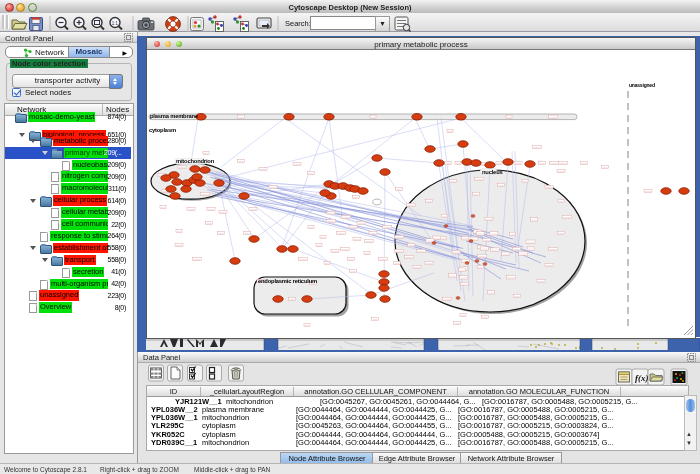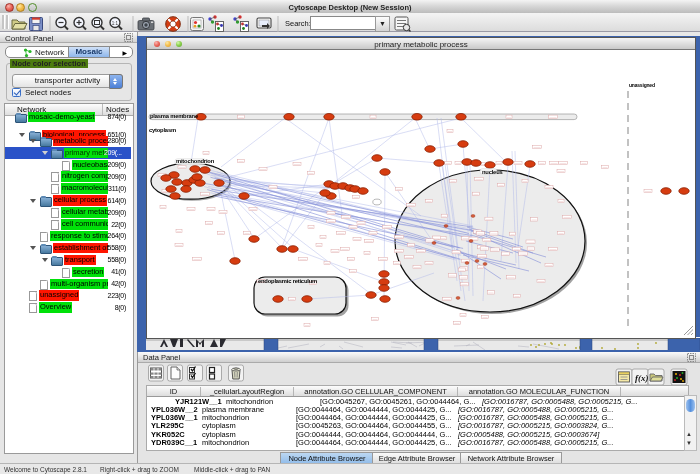--- a/index.html
+++ b/index.html
@@ -18,21 +18,21 @@
 #cpanel{left:0;top:32px;width:137px;height:431px;background:#e6e6e6;border-right:1px solid #9a9a9a;}
 #cpanel-hdr{left:0;top:0;width:137px;height:10px;background:linear-gradient(#fafafa,#d2d2d2);border-bottom:1px solid #aaa;}
 #cpanel-hdr span{position:absolute;left:5px;top:1.5px;font-size:8px;color:#222;}
 
 #tabs{left:5px;top:14px;width:126px;height:10px;background:#fff;border:1px solid #8a8a8a;border-radius:5px;overflow:hidden;}
 #tab-mosaic{position:absolute;left:62px;top:0;width:40px;height:10px;background:linear-gradient(#cfe0f7,#8fb7ec);border-left:1px solid #8a8a8a;border-right:1px solid #8a8a8a;font-size:8px;font-weight:bold;color:#1a3a6b;text-align:center;line-height:10px;}
 #tab-network{position:absolute;left:29px;top:0.5px;font-size:8px;color:#222;}
 #tab-arrow{position:absolute;right:5px;top:1.5px;font-size:6px;color:#000;}
 
 #grpbox{left:6px;top:31px;width:124px;height:36px;border:1px solid #b5b5b5;border-radius:3px;}
-#grpbox-lbl{left:10px;top:26.5px;font-size:7.5px;font-weight:bold;color:#222;background:#4d7c0f;padding:0 2px;}
+#grpbox-lbl{left:10px;top:26.5px;font-size:7.5px;font-weight:bold;color:#222;background:#15803d;padding:0 2px;}
 #combo{left:12px;top:42px;width:109px;height:12px;background:linear-gradient(#ffffff,#e4e4e4);border:1px solid #9a9a9a;border-radius:3px;font-size:8px;color:#111;text-align:center;line-height:12px;}
 #combo-btn{position:absolute;right:-1px;top:-1px;width:12px;height:13px;background:linear-gradient(#8db4ee,#4c7fd6);border:1px solid #777;border-radius:0 3px 3px 0;}
 #combo-btn:before{content:"";position:absolute;left:3px;top:1px;border:2.5px solid transparent;border-bottom:3.5px solid #fff;}
 #combo-btn:after{content:"";position:absolute;left:3px;top:7px;border:2.5px solid transparent;border-top:3.5px solid #fff;}
 #chk{left:12px;top:56px;width:7px;height:7px;background:linear-gradient(#fff,#dce8fa);border:1.5px solid #3a70c8;border-radius:1.5px;}
 #chk:after{content:"";position:absolute;left:1.5px;top:0px;width:3px;height:5px;border:solid #2a5cb8;border-width:0 1.6px 1.6px 0;transform:rotate(40deg);}
 #chk-lbl{left:25px;top:55.5px;font-size:8px;color:#111;}
 
 #tree{left:4px;top:71px;width:128px;height:349px;background:#fff;border:1px solid #9a9a9a;overflow:hidden;}
 #tree-hdr{position:absolute;left:0;top:0;width:128px;height:11px;background:linear-gradient(#fdfdfd,#dedede);border-bottom:1px solid #aaa;font-size:8px;color:#111;}
@@ -59,21 +59,21 @@
 #dpanel{left:138px;top:352px;width:562px;height:111px;background:#e4e4e4;}
 #dpanel-hdr{position:absolute;left:0;top:0;width:562px;height:10px;background:linear-gradient(#fbfbfb,#cfcfcf);border-bottom:1px solid #aaa;}
 #dpanel-hdr span{position:absolute;left:5px;top:1px;font-size:7.5px;color:#222;}
 #dtable{position:absolute;left:8px;top:33px;width:541px;height:64px;background:#fff;border:1px solid #aaa;}
 #dthead{position:absolute;left:0;top:0;width:541px;height:10px;background:linear-gradient(#fcfcfc,#dddddd);border-bottom:1px solid #999;font-size:7.5px;color:#111;}
 #dthead div{position:absolute;top:1px;text-align:center;border-right:1px solid #b5b5b5;height:9px;}
 .drow{position:absolute;left:0;width:541px;height:8.3px;font-size:7.5px;color:#000;white-space:nowrap;}
 .drow b{position:absolute;left:4px;font-weight:bold;}
 .drow .c2{position:absolute;left:55px;}
 .drow .c3{position:absolute;left:149px;}
-.drow .c4{position:absolute;left:311px;font-style:italic;}
+.drow .c4{position:absolute;left:311px;}
 
 #vsb{position:absolute;left:546px;top:43px;width:11px;height:54px;background:#f2f2f2;border:1px solid #bbb;}
 #vsb .thumb{position:absolute;left:0.5px;top:3px;width:9px;height:13px;border-radius:5px;background:linear-gradient(90deg,#9ec2ef,#5590dd 50%,#9ec2ef);}
 
 .btab{position:absolute;top:100px;height:11px;line-height:11px;font-size:7.5px;color:#111;background:linear-gradient(#fafafa,#dcdcdc);border:1px solid #999;text-align:center;}
 #btab1{background:linear-gradient(#bcd7f2,#8fbbe9);}
 
 #status{left:0;top:463px;width:700px;height:11px;background:#e8e8e8;border-top:1px solid #b5b5b5;font-size:6.5px;color:#333;}
 #status span{position:absolute;top:2px;}
 </style>

